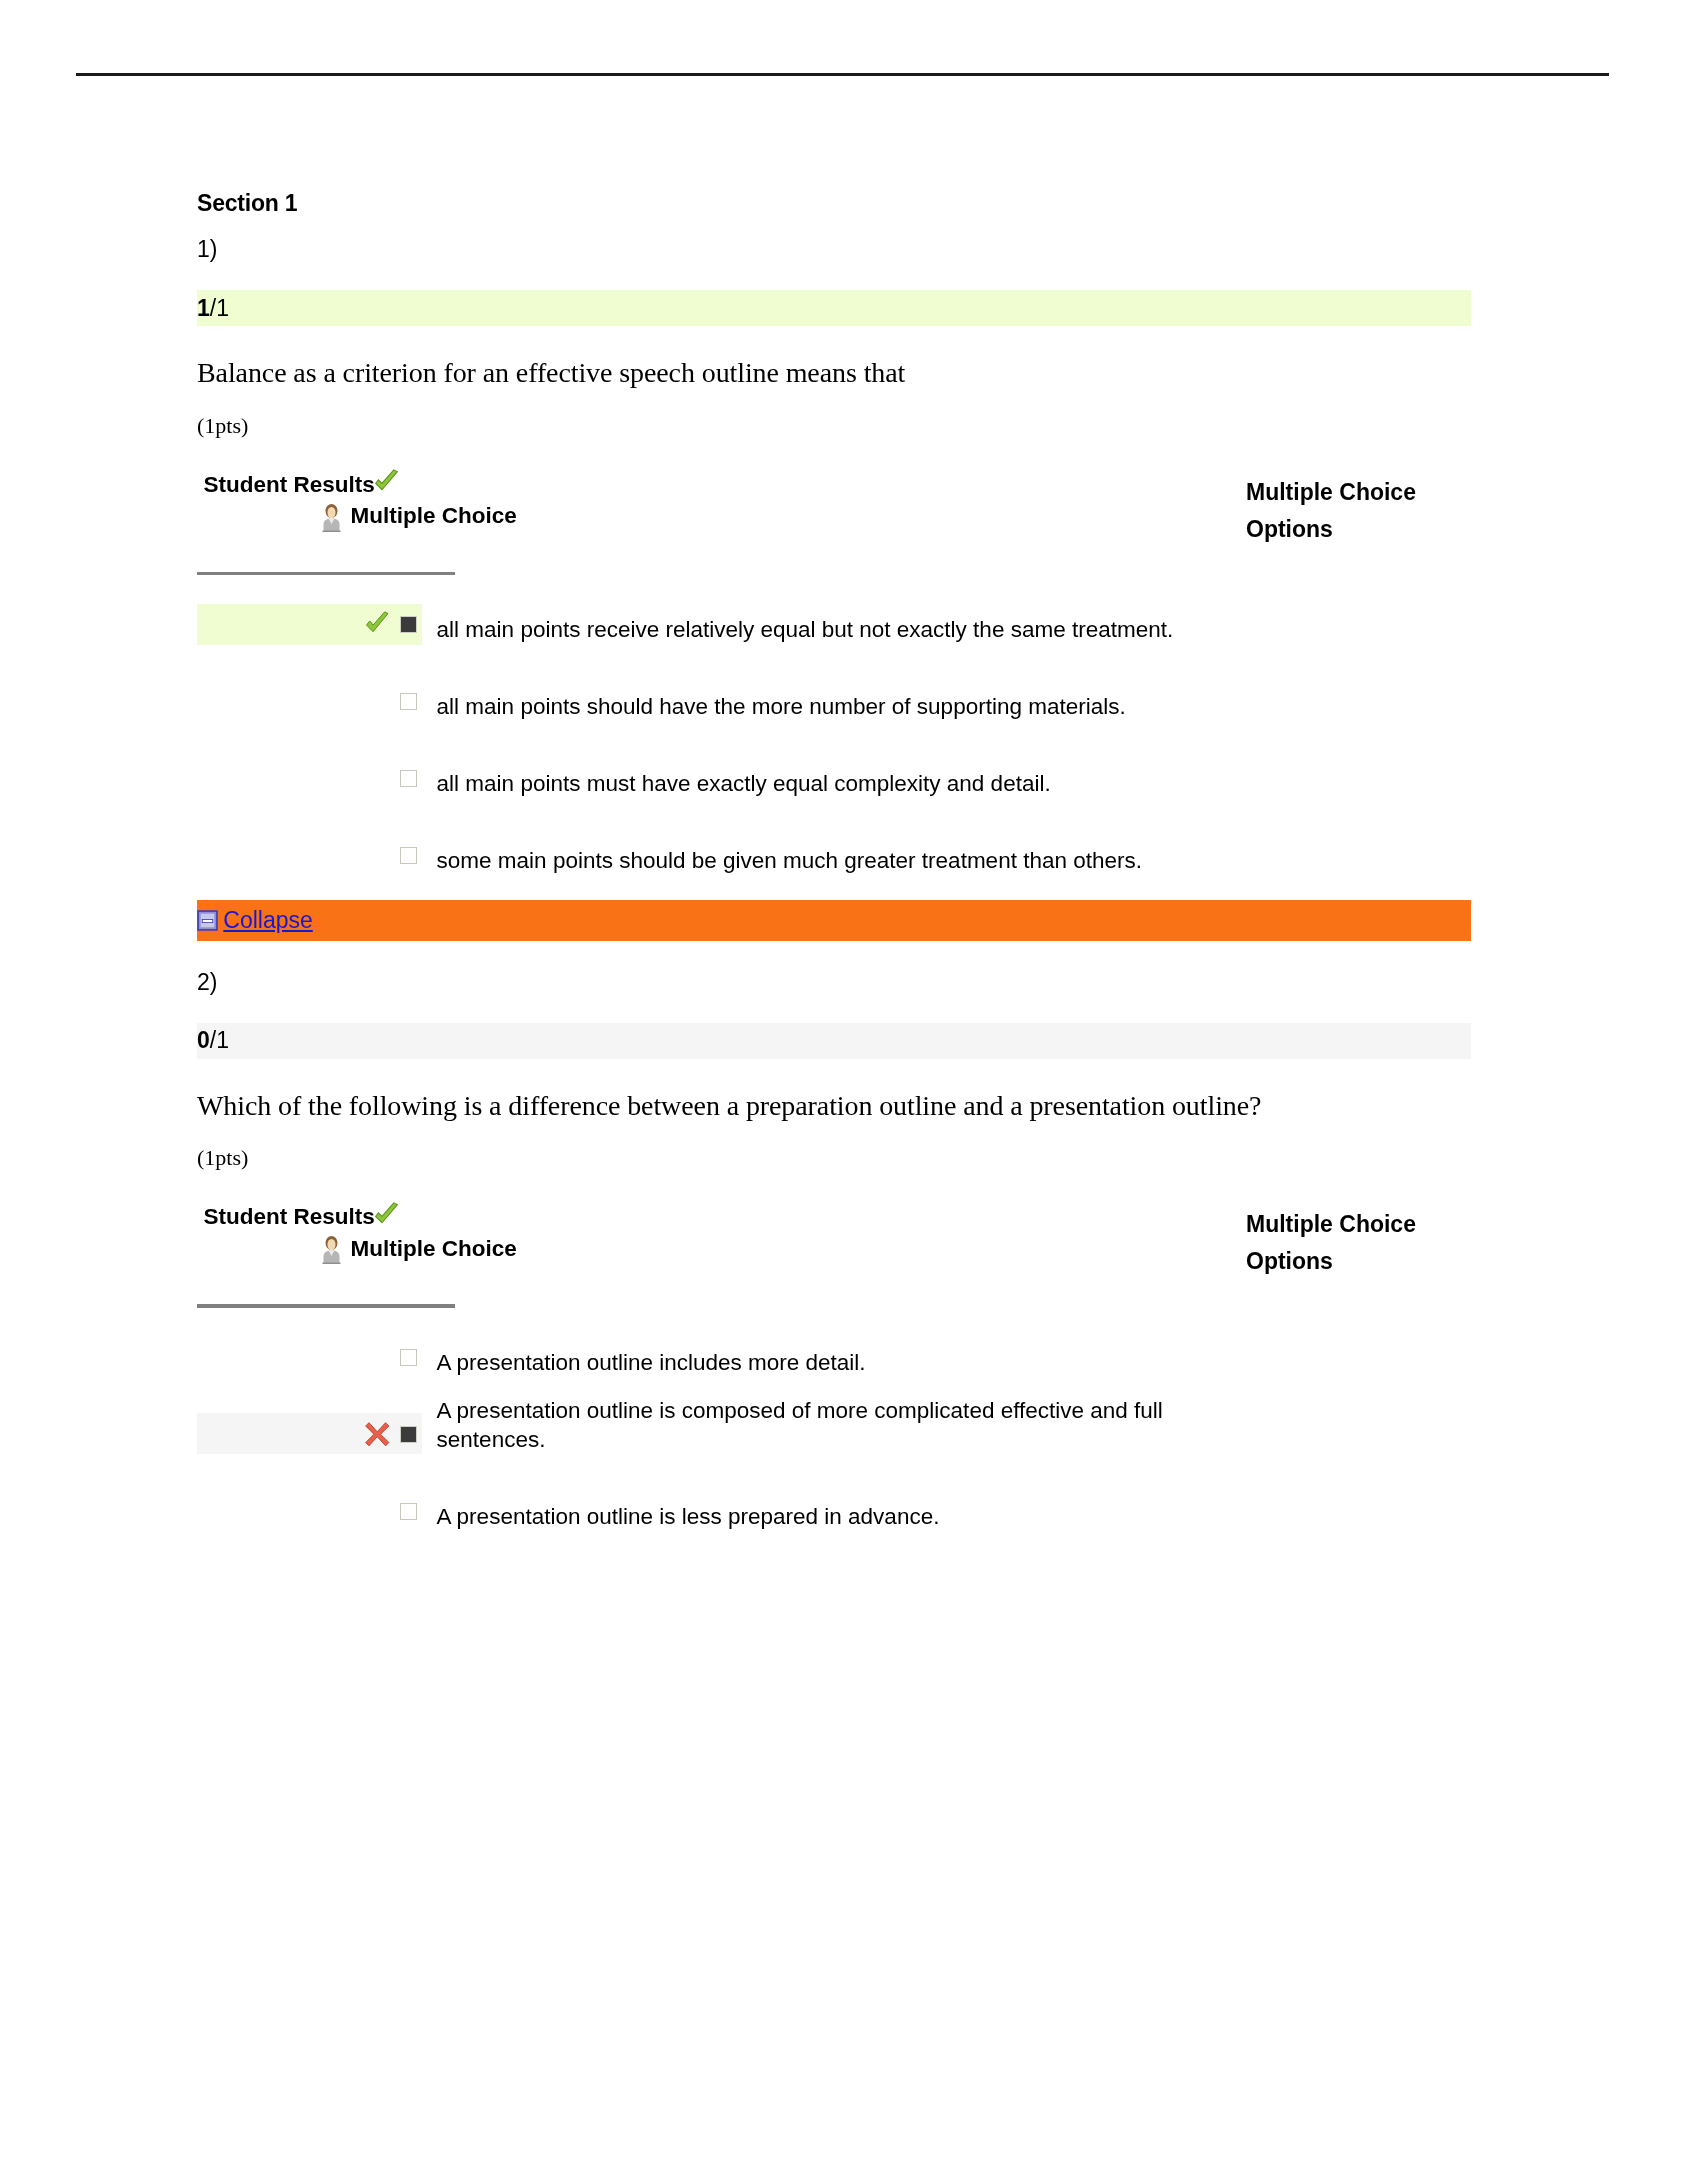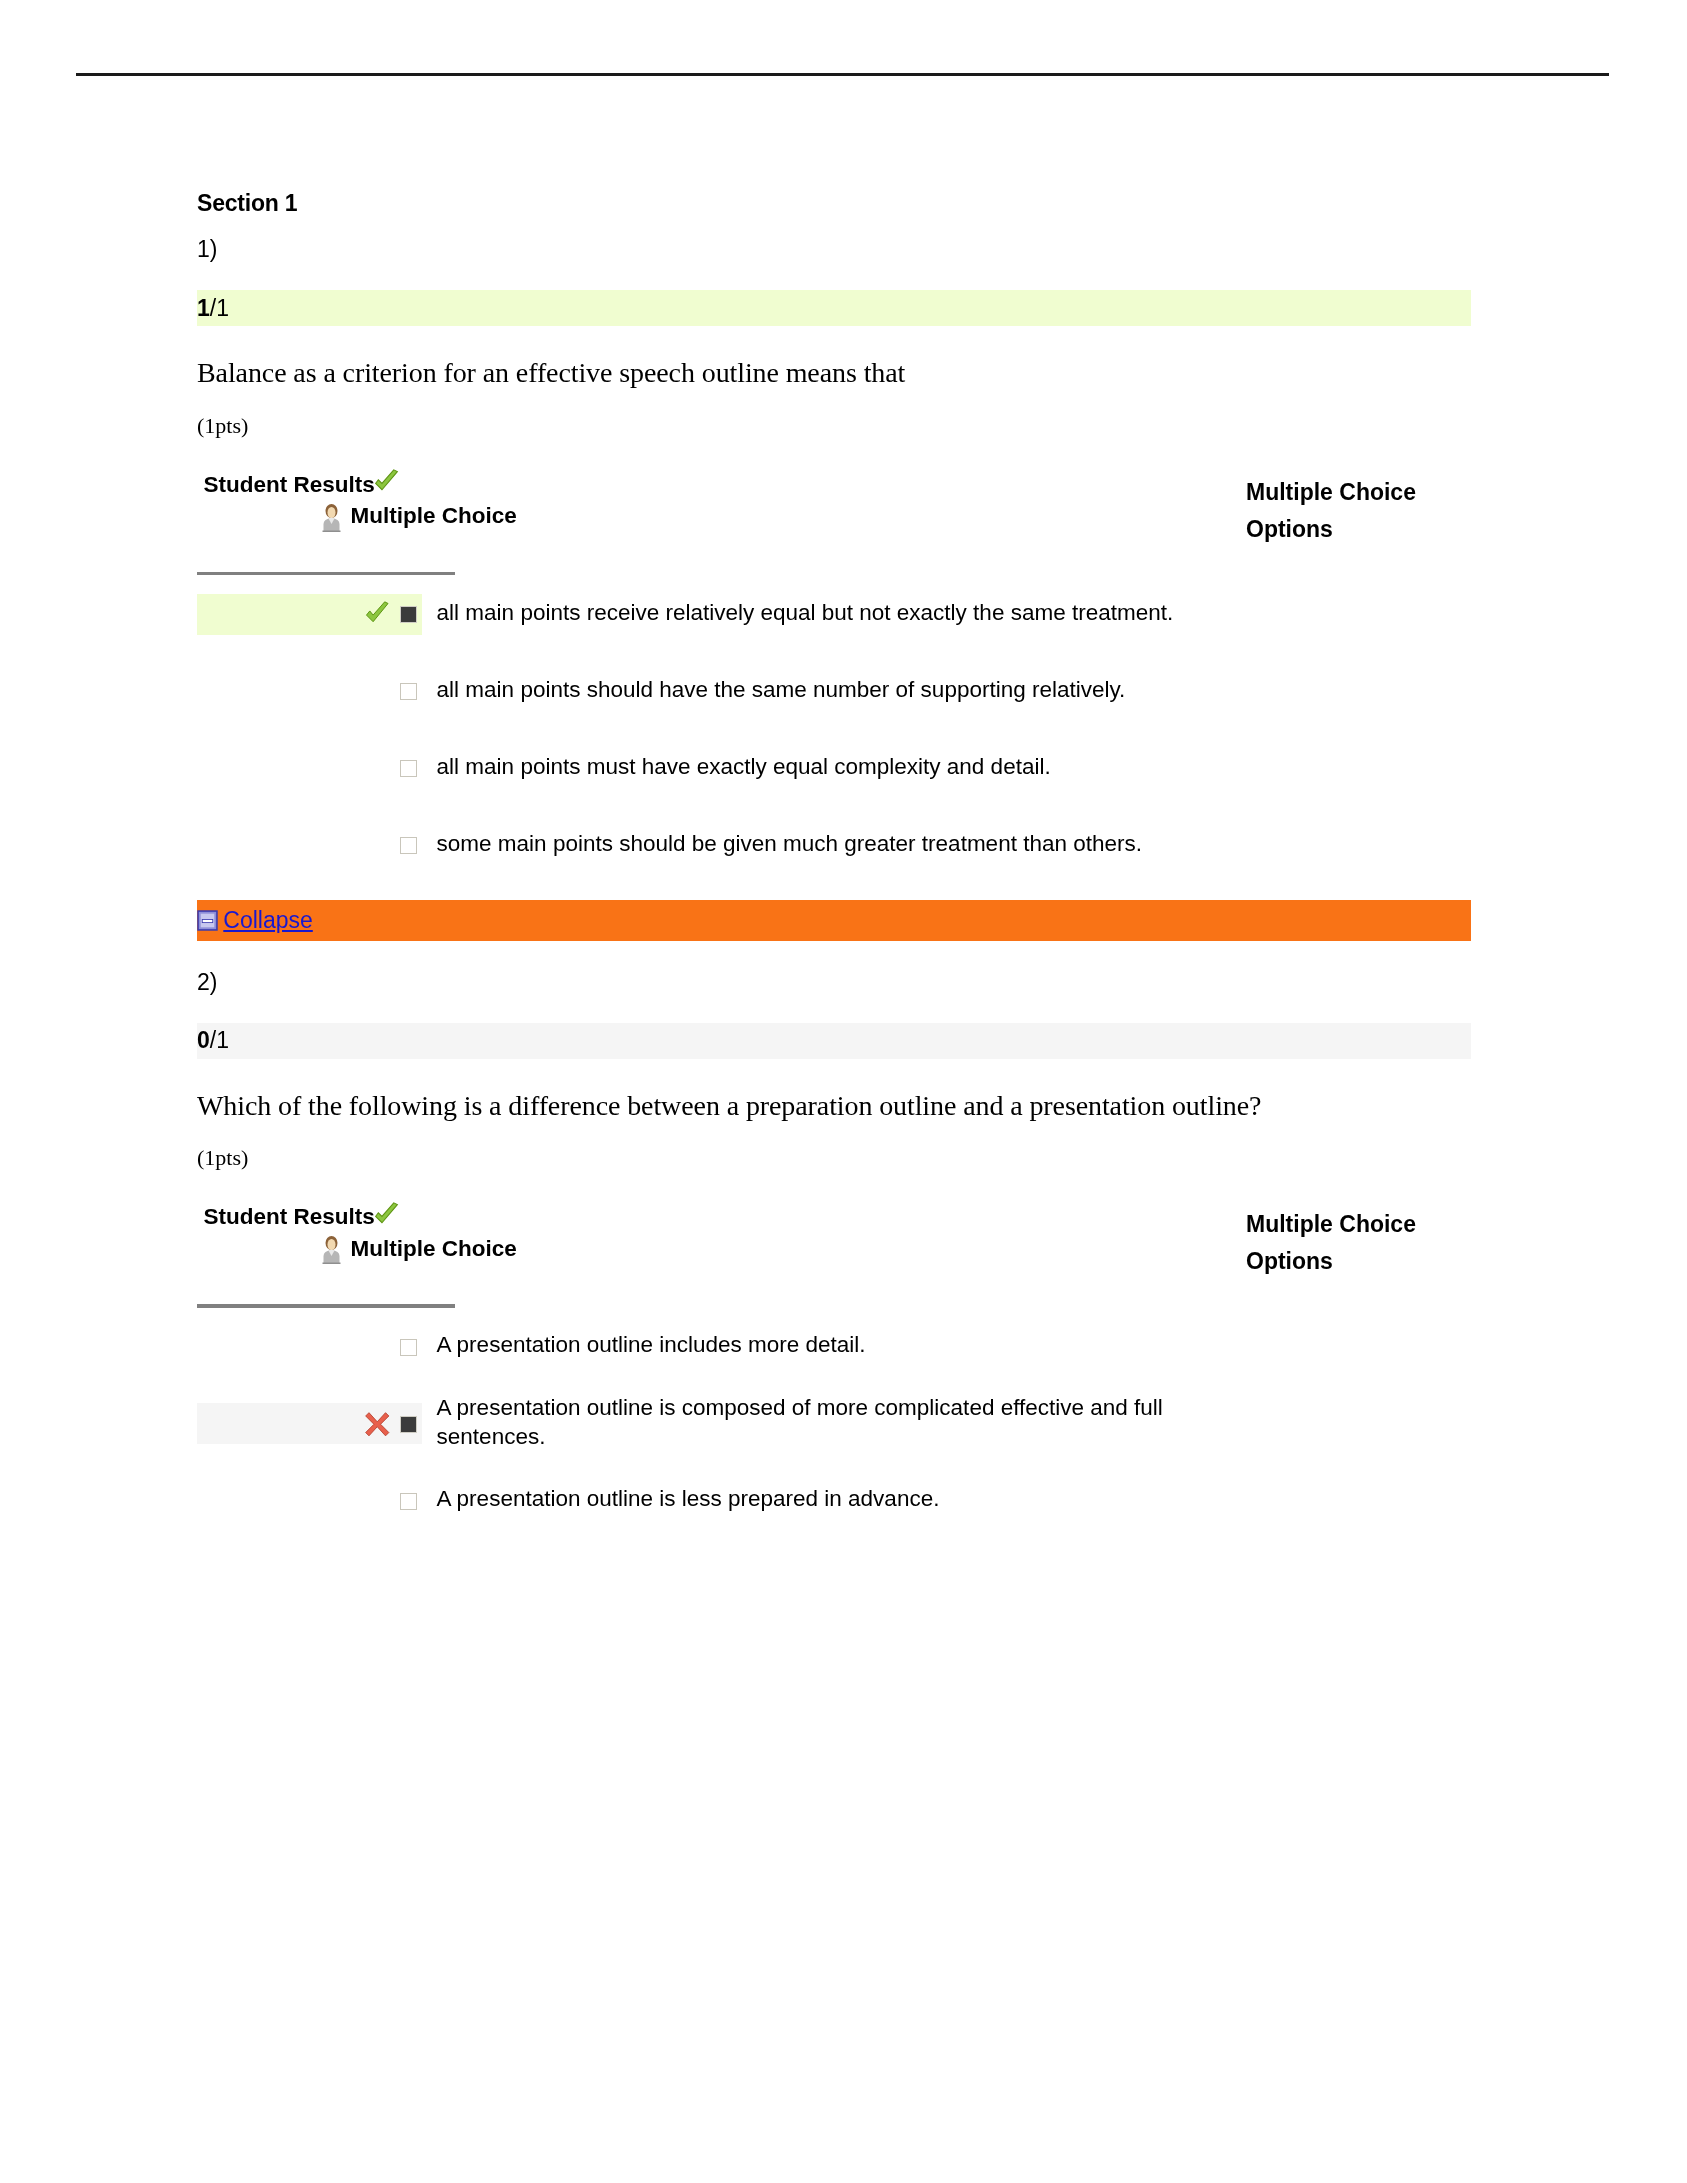--- a/index.html
+++ b/index.html
@@ -149,21 +149,21 @@
   }
 
   .options-list {
     position: relative;
     padding-top: 12px;
   }
 
   .option-row {
     position: relative;
     display: flex;
-    align-items: center;
+    align-items: flex-end;
     min-height: 61px;
     margin-bottom: 16px;
   }
 
   
   .marker-cell {
     position: relative;
     width: 225px;
     min-height: 41px;
     flex: 0 0 225px;
@@ -307,21 +307,21 @@
               </span>
               <span class="cbox filled"></span>
             </div>
             <div class="option-text">all main points receive relatively equal but not exactly the same treatment.</div>
           </div>
 
           <div class="option-row">
             <div class="marker-cell">
               <span class="cbox empty"></span>
             </div>
-            <div class="option-text">all main points should have the same number of supporting relatively.</div>
+            <div class="option-text">all main points should have the more number of supporting materials.</div>
           </div>
 
           <div class="option-row">
             <div class="marker-cell">
               <span class="cbox empty"></span>
             </div>
             <div class="option-text">all main points must have exactly equal complexity and detail.</div>
           </div>
 
           <div class="option-row">

